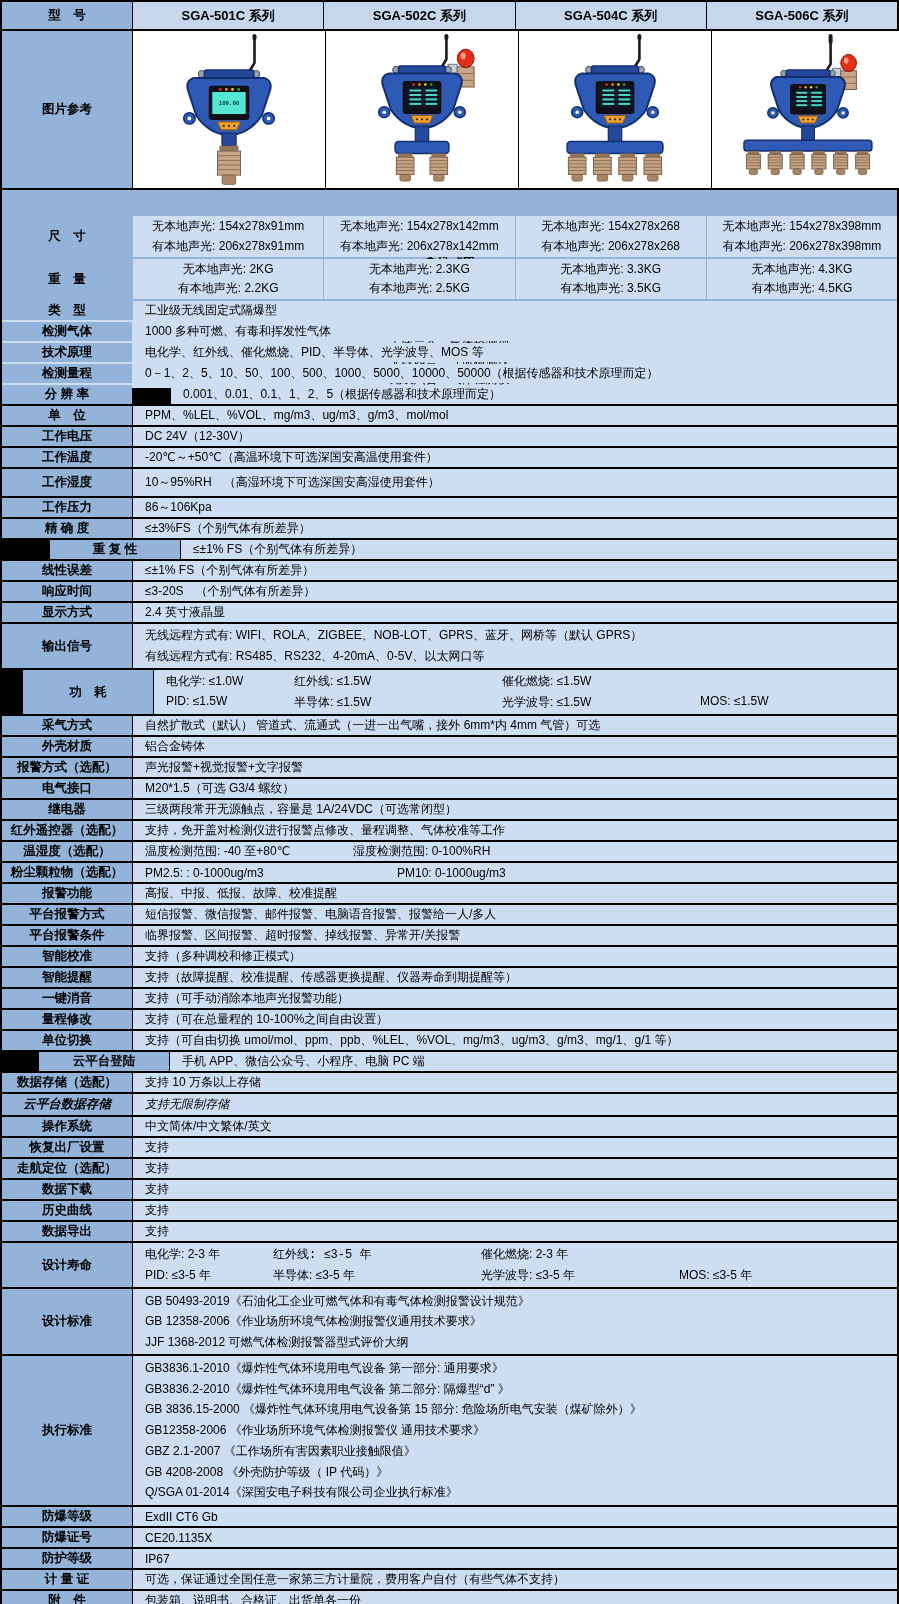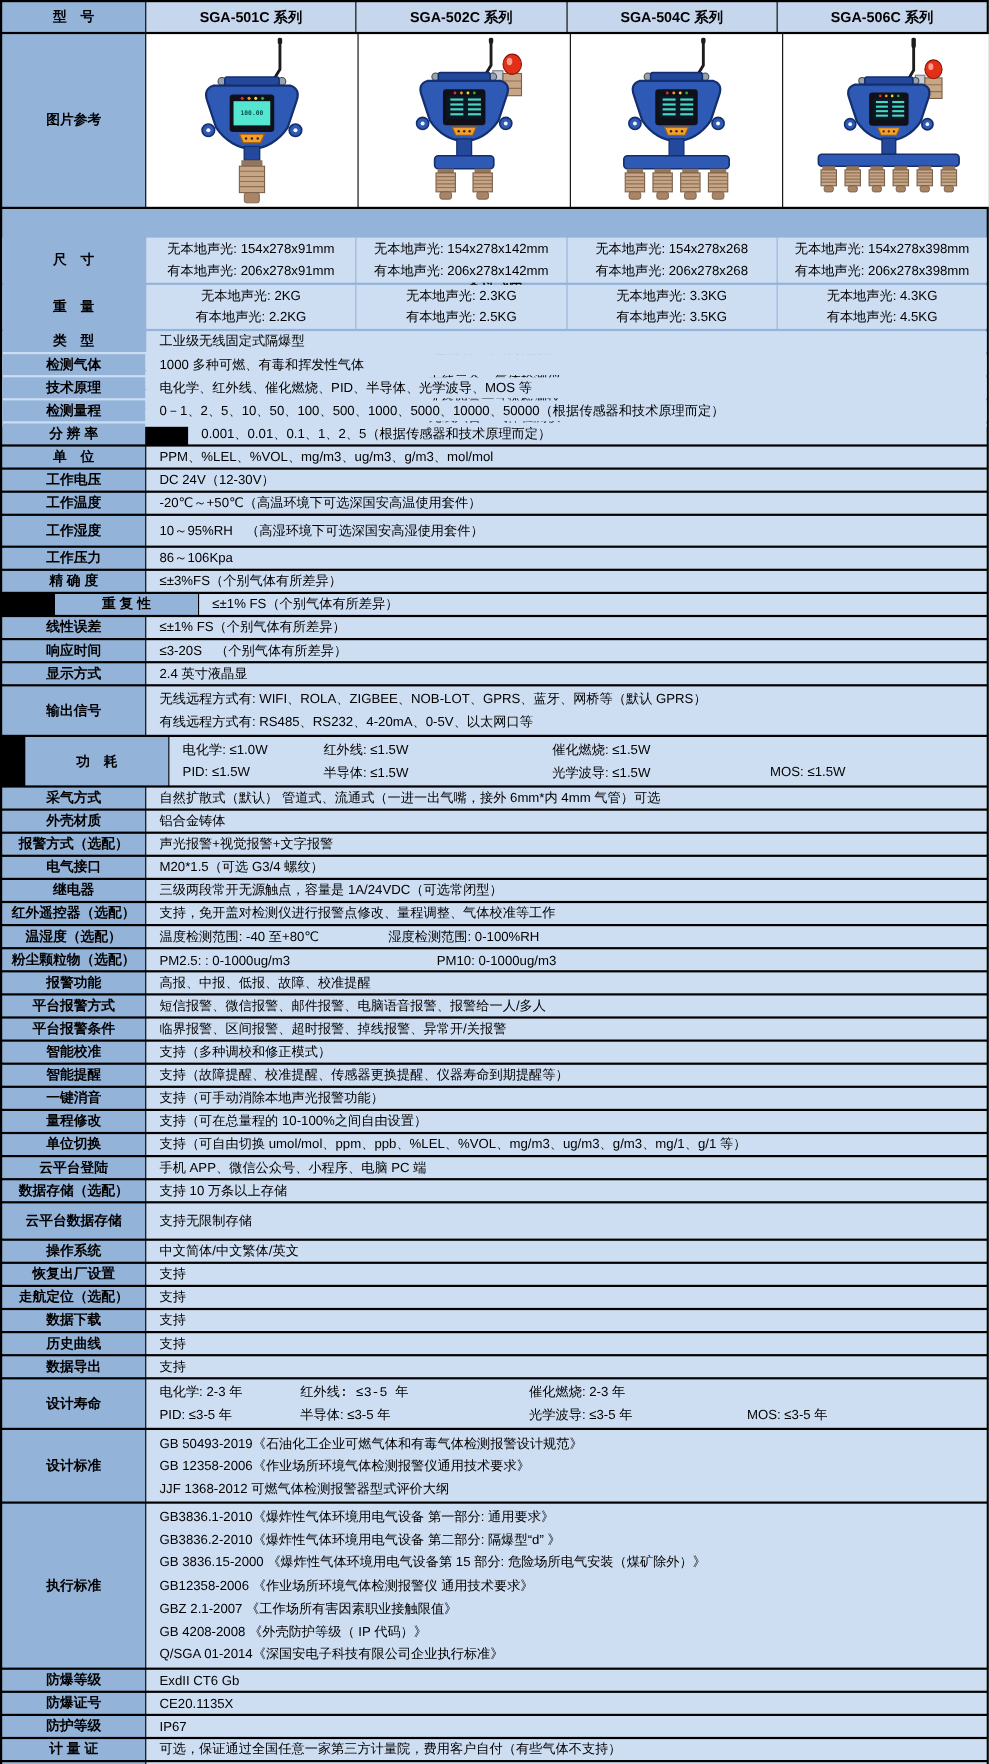--- a/index.html
+++ b/index.html
@@ -600,33 +600,33 @@
       <div class="val">
         <div class="line">支持（可在总量程的 10-100%之间自由设置）</div>
       </div>
     </div>
     <div class="row" style="height: 19px;">
       <div class="label">单位切换</div>
       <div class="val">
         <div class="line">支持（可自由切换 umol/mol、ppm、ppb、%LEL、%VOL、mg/m3、ug/m3、g/m3、mg/1、g/1 等）</div>
       </div>
     </div>
-    <div class="row" style="height: 19px;">
+    <div class="row" style="height: 19px; margin-left: 37px;">
       <div class="label">云平台登陆</div>
       <div class="val">
         <div class="line">手机 APP、微信公众号、小程序、电脑 PC 端</div>
       </div>
     </div>
     <div class="row" style="height: 19px;">
       <div class="label">数据存储（选配）</div>
       <div class="val">
         <div class="line">支持 10 万条以上存储</div>
       </div>
     </div>
-    <div class="row" style="height: 32px;">
+    <div class="row" style="height: 21px; font-style: italic;">
       <div class="label">云平台数据存储</div>
       <div class="val">
         <div class="line">支持无限制存储</div>
       </div>
     </div>
     <div class="row" style="height: 19px;">
       <div class="label">操作系统</div>
       <div class="val">
         <div class="line">中文简体/中文繁体/英文</div>
       </div>

